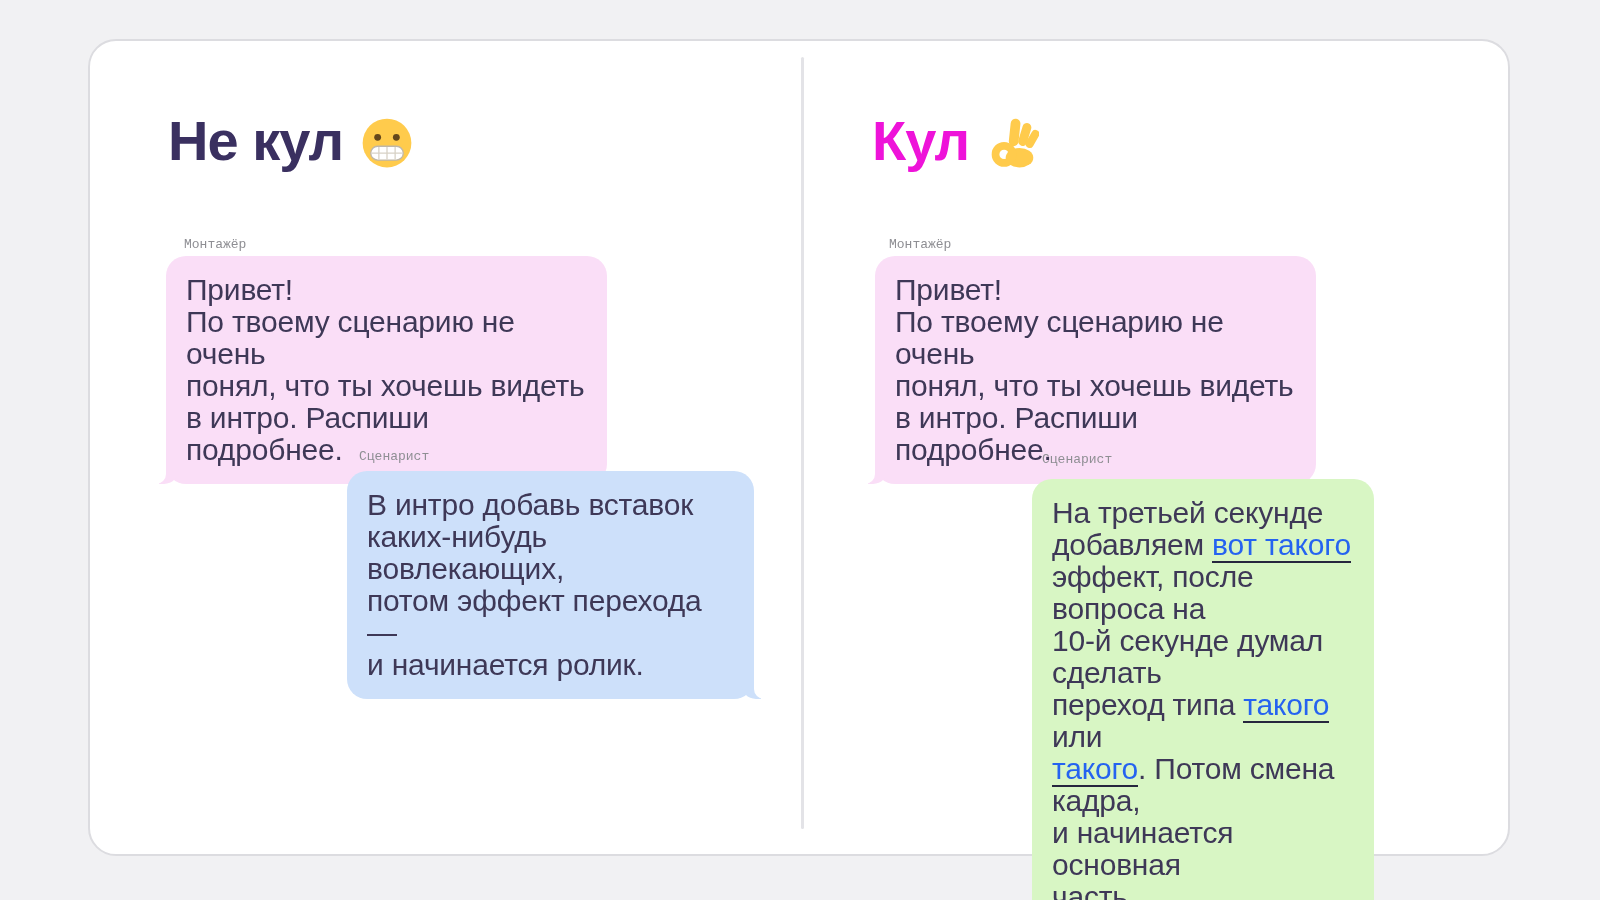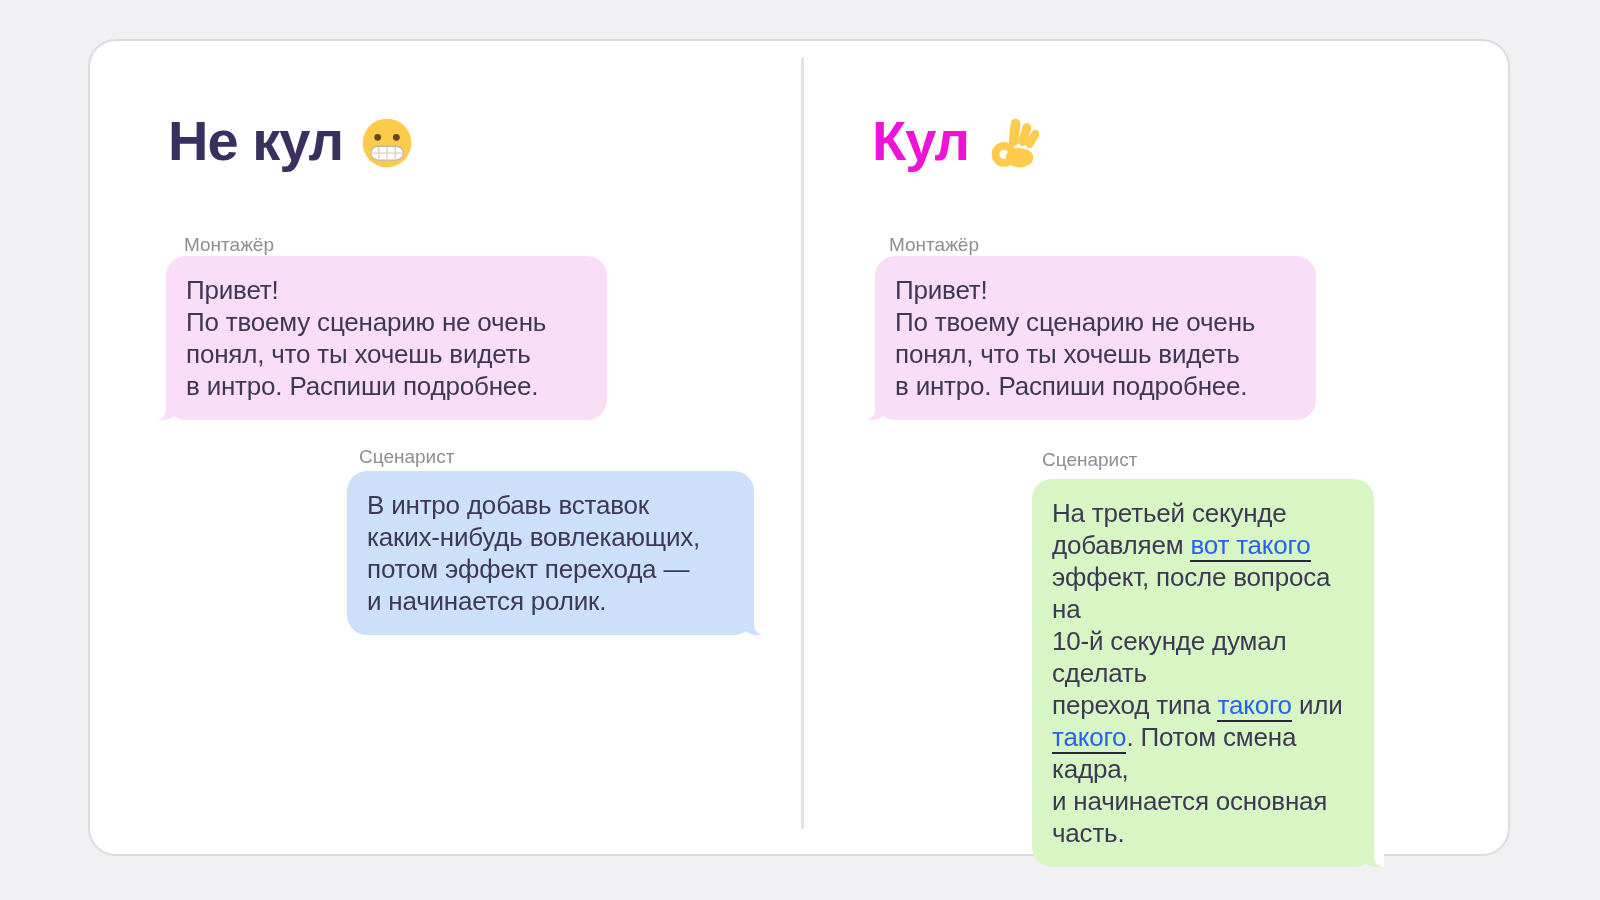--- a/index.html
+++ b/index.html
@@ -29,25 +29,25 @@
 
   .heading {
     position:absolute; display:flex; align-items:center; gap:18px;
     font-size:56px; font-weight:700; letter-spacing:-1px; line-height:64px;
   }
   .heading-not-cool { left:66px; top:68px; color:var(--title-dark); }
   .heading-cool     { left:68px; top:68px; color:var(--title-magenta);justify-content:flex-end; }
   .heading .emoji { flex:0 0 auto; margin-top:4px; }
 
   .msg-label {
-    position:absolute; font-size:19px; line-height:22px; color:var(--author-label);
+    position:absolute; font-size:13px; line-height:22px; color:var(--author-label);font-family:Liberation Mono, monospace;
   }
   .bubble {
     position:absolute; border-radius:20px; padding:18px 20px;
-    font-size:26px; line-height:32px; color:var(--bubble-text);
+    font-size:30px; line-height:32px; color:var(--bubble-text);
     white-space:pre-line; letter-spacing:-0.2px;
   }
   .bubble.incoming { background:var(--pink-bubble); }
   .bubble.incoming::before {
     content:""; position:absolute; bottom:0; left:-7px; width:20px; height:20px;
     background:inherit; border-bottom-right-radius:15px;
   }
   .bubble.incoming::after {
     content:""; position:absolute; bottom:0; left:-10px; width:10px; height:20px;
     background:var(--card-bg); border-bottom-right-radius:10px;

